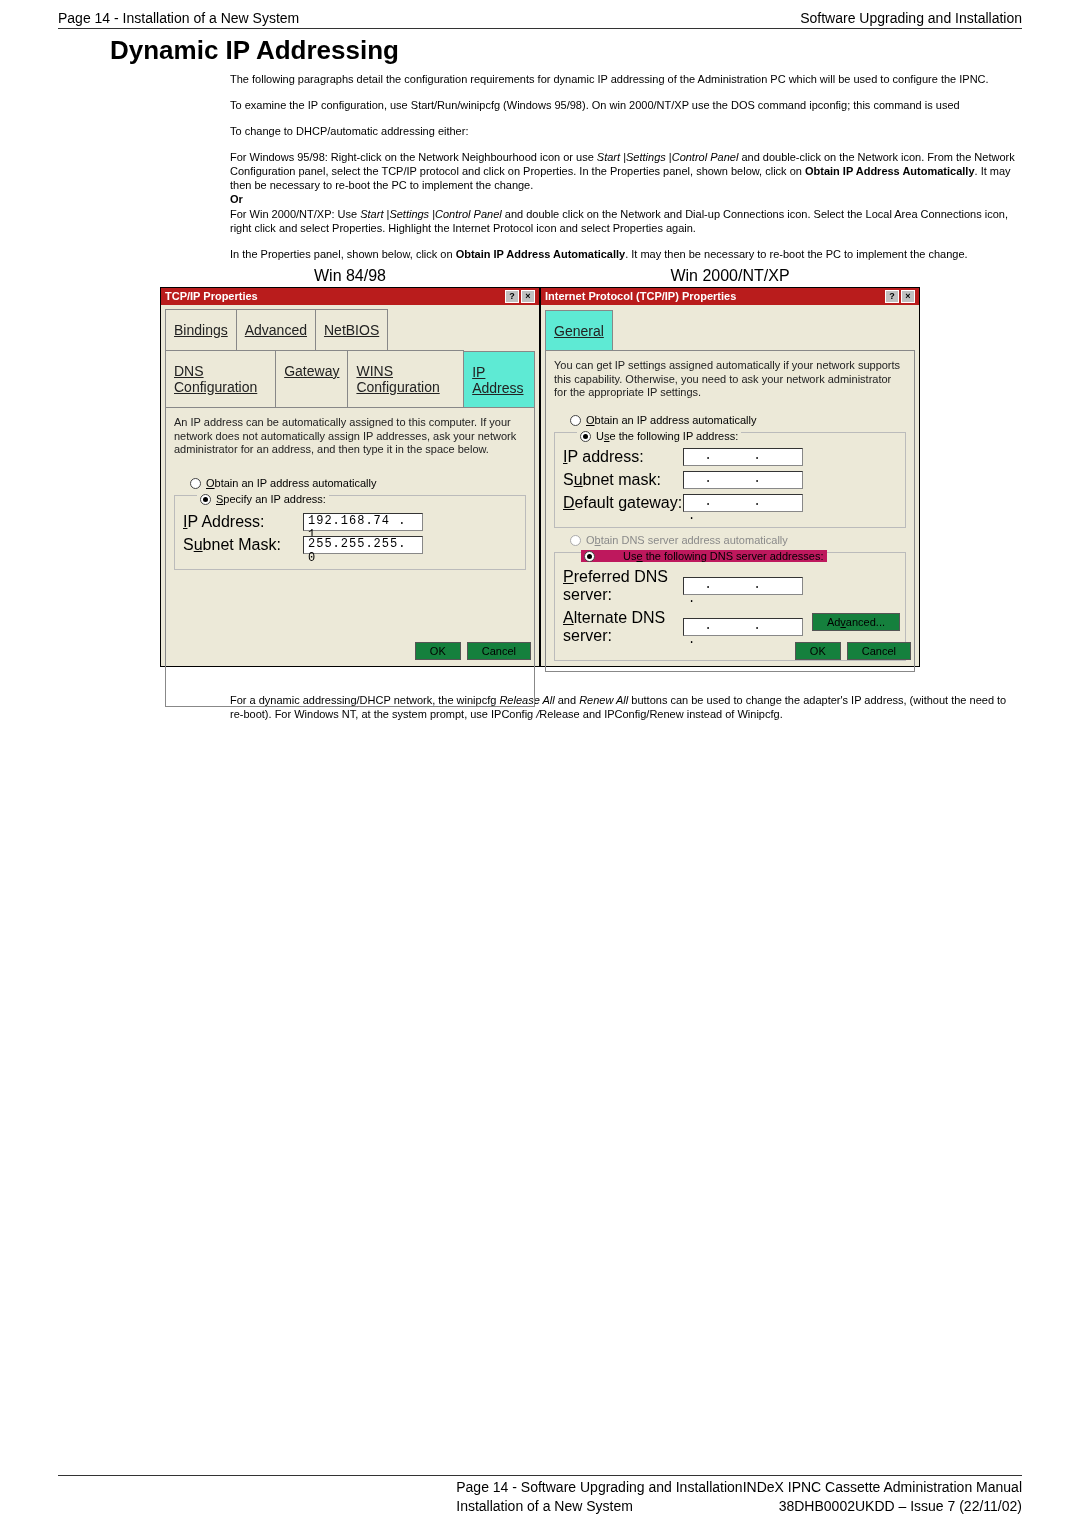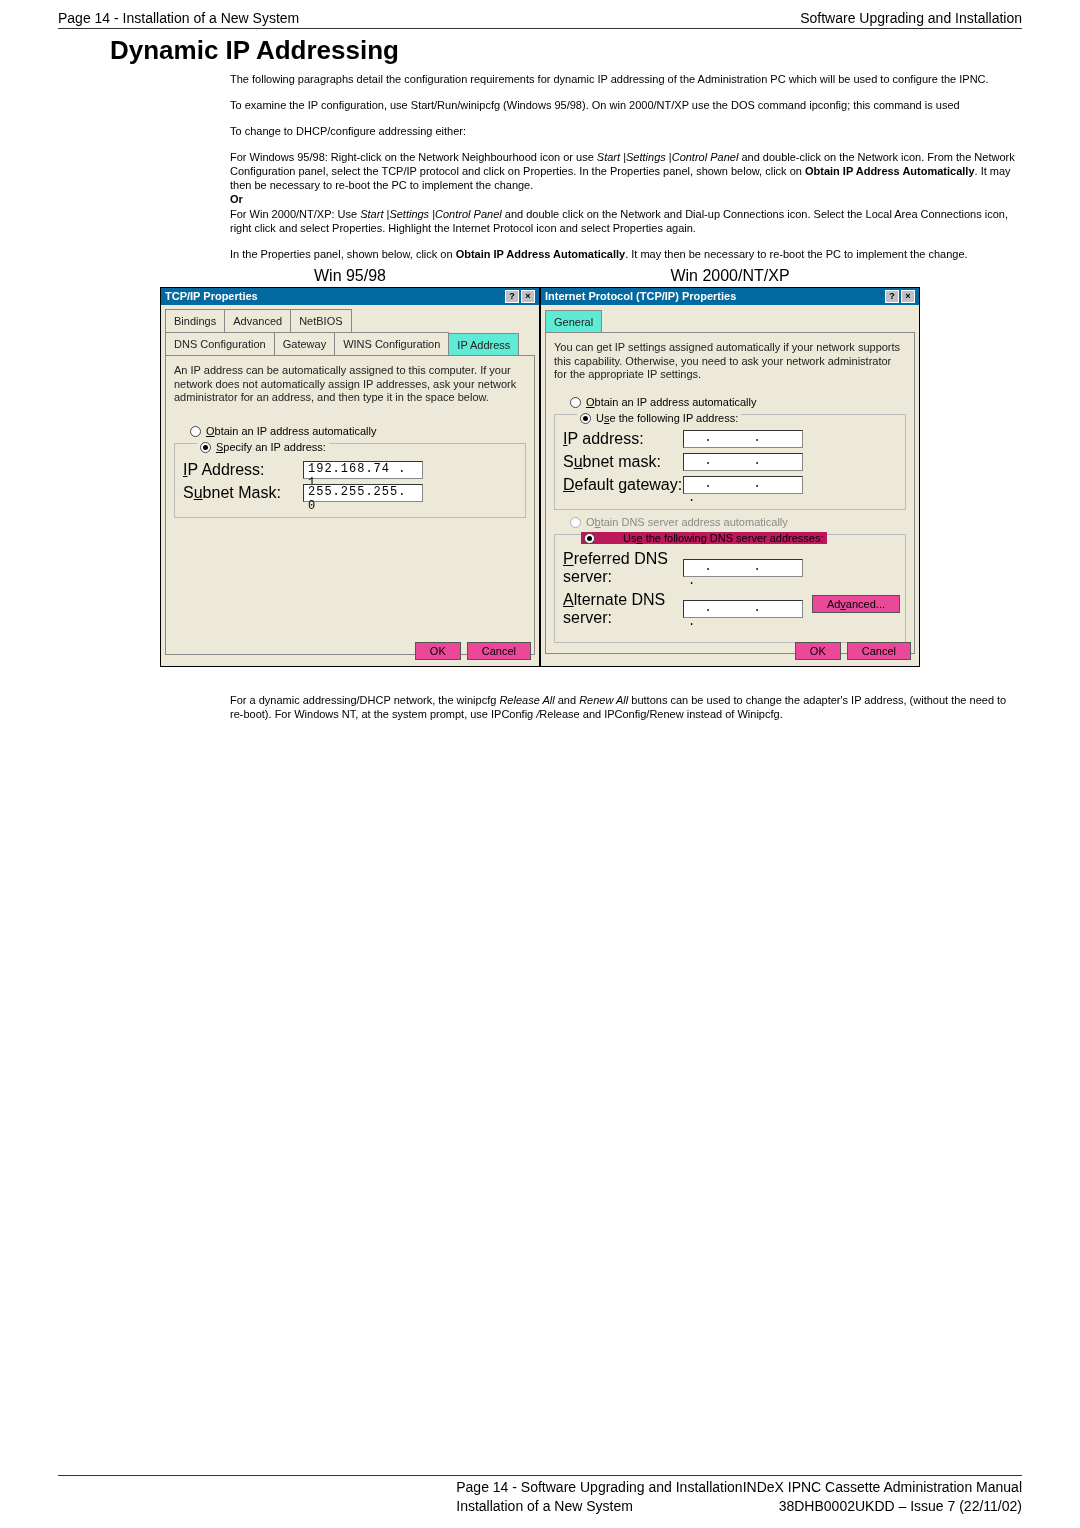--- a/index.html
+++ b/index.html
@@ -9,39 +9,39 @@
   .content { flex:1; overflow:hidden; }
   h2.section-title { font-size:26px; font-weight:bold; margin: 0px 0 2px 52px; }
   p.body-text { font-size:11px; line-height:1.28; margin:6px 0 6px 172px; }
   p.body-text.tight-top { margin-top:12px; }
   .bold { font-weight:bold; }
   .ital { font-style:italic; }
   .win-row { display:flex; justify-content:center; gap:0; margin:6px 0 0 0; }
   .win-col { width:380px; }
   .win-title { text-align:center; font-size:16px; margin-bottom:2px; }
   .dialog { border:1px solid #000; background:#ece9d8; font-size:11px; width:380px; height:380px; position:relative; }
-  .title-bar { background:#0369a1; color:#fff; display:flex; justify-content:space-between; align-items:center; padding:2px 4px; font-weight:bold; font-size:11px; }
+  .title-bar { background:#b91c1c; color:#fff; display:flex; justify-content:space-between; align-items:center; padding:2px 4px; font-weight:bold; font-size:11px; }
   .title-bar .btns { display:flex; gap:2px; }
   .title-bar .tbtn { width:14px; height:13px; background:#c0c0c0; border:1px solid #fff; color:#000; font-size:9px; line-height:10px; text-align:center; }
   .tab-strip { display:flex; padding:4px 4px 0 4px; gap:0; }
-  .tab { border:1px solid #888; border-bottom:none; background:#ece9d8; padding:5px 8px; font-size:11px; color:#222; }
+  .tab { border:1px solid #888; border-bottom:none; background:#ece9d8; padding:12px 8px; font-size:14px; color:#222;text-decoration:underline; }
   .tab.top-row { border-left:none; }
   .tab.first { border-left:1px solid #888; }
   .tab.active { background:#5eead4; font-weight:normal; position:relative; top:1px; }
   .dialog-body { border:1px solid #888; margin:0 4px 4px 4px; padding:8px; height:300px; position:relative; }
   .intro-text { font-size:11px; color:#222; line-height:1.25; }
   .radio-line { display:flex; align-items:center; gap:5px; margin:6px 16px; font-size:11px; }
   .radio { width:11px; height:11px; border:1px solid #444; border-radius:50%; background:#fff; display:inline-flex; align-items:center; justify-content:center; }
   .radio.sel::after { content:""; width:5px; height:5px; background:#000; border-radius:50%; }
   .section-box { border:1px solid #bbb; margin:4px 0; padding:6px 8px 10px 8px; }
   .field-row { display:flex; align-items:center; margin:5px 0; }
   .field-row label { flex:0 0 120px; font-size:16px; text-decoration:none; }
   .ip-box { border:1px inset #888; background:#fff; height:18px; flex:0 0 120px; font-family:"Courier New", monospace; font-size:12px; padding:0 4px; letter-spacing:1px; }
   .btn-row { position:absolute; bottom:6px; right:8px; display:flex; gap:6px; }
-  .wbtn { border:1px solid #555; background:#ec4899; font-size:11px; padding:2px 14px; }
+  .wbtn { border:1px solid #555; background:#15803d; font-size:11px; padding:2px 14px; }
   .adv-btn { position:absolute; right:14px; bottom:40px; }
   .greyed { color:#8a8a8a; }
   .underline { text-decoration:underline; }
   .footer { border-top:1px solid #333; padding-top:2px; display:flex; justify-content:flex-end; font-size:14px; }
   .footer-col { line-height:1.35; }
 </style>
 </head>
 <body>
 <div class="page">
 
@@ -49,36 +49,36 @@
   <span>Page 14 - Installation of a New System</span>
   <span>Software Upgrading and Installation</span>
 </div>
 
 <div class="content">
 
   <h2 class="section-title">Dynamic IP Addressing</h2>
 
   <p class="body-text">The following paragraphs detail the configuration requirements for dynamic IP addressing of the Administration PC which will be used to configure the IPNC.</p>
   <p class="body-text tight-top">To examine the IP configuration, use Start/Run/winipcfg (Windows 95/98). On win 2000/NT/XP use the DOS command ipconfig; this command is used</p>
-  <p class="body-text tight-top">To change to DHCP/configure addressing either:</p>
+  <p class="body-text tight-top">To change to DHCP/automatic addressing either:</p>
 
   <p class="body-text tight-top">
     <span>For Windows 95/98: Right-click on the Network Neighbourhood icon or use </span><span class="ital">Start</span><span> |</span><span class="ital">Settings</span><span> |</span><span class="ital">Control Panel</span><span> and double-click on the Network icon. From the Network Configuration panel, select the TCP/IP protocol and click on Properties. In the Properties panel, shown below, click on </span><span class="bold">Obtain IP Address Automatically</span><span>. It may then be necessary to re-boot the PC to implement the change.</span><br>
     <span class="bold">Or</span><br>
     <span>For Win 2000/NT/XP: Use </span><span class="ital">Start</span><span> |</span><span class="ital">Settings</span><span> |</span><span class="ital">Control Panel</span><span> and double click on the Network and Dial-up Connections icon. Select the Local Area Connections icon, right click and select Properties. Highlight the Internet Protocol icon and select Properties again.</span>
   </p>
 
   <p class="body-text tight-top">
     <span>In the Properties panel, shown below, click on </span><span class="bold">Obtain IP Address Automatically</span><span>. It may then be necessary to re-boot the PC to implement the change.</span>
   </p>
 
   <div class="win-row">
 
     <div class="win-col">
-      <div class="win-title">Win 95/98</div>
+      <div class="win-title">Win 84/98</div>
       <div class="dialog">
         <div class="title-bar">
           <span>TCP/IP Properties</span>
           <div class="btns">
             <div class="tbtn">?</div>
             <div class="tbtn">×</div>
           </div>
         </div>
         <div class="tab-strip">
           <div class="tab first">Bindings</div>

